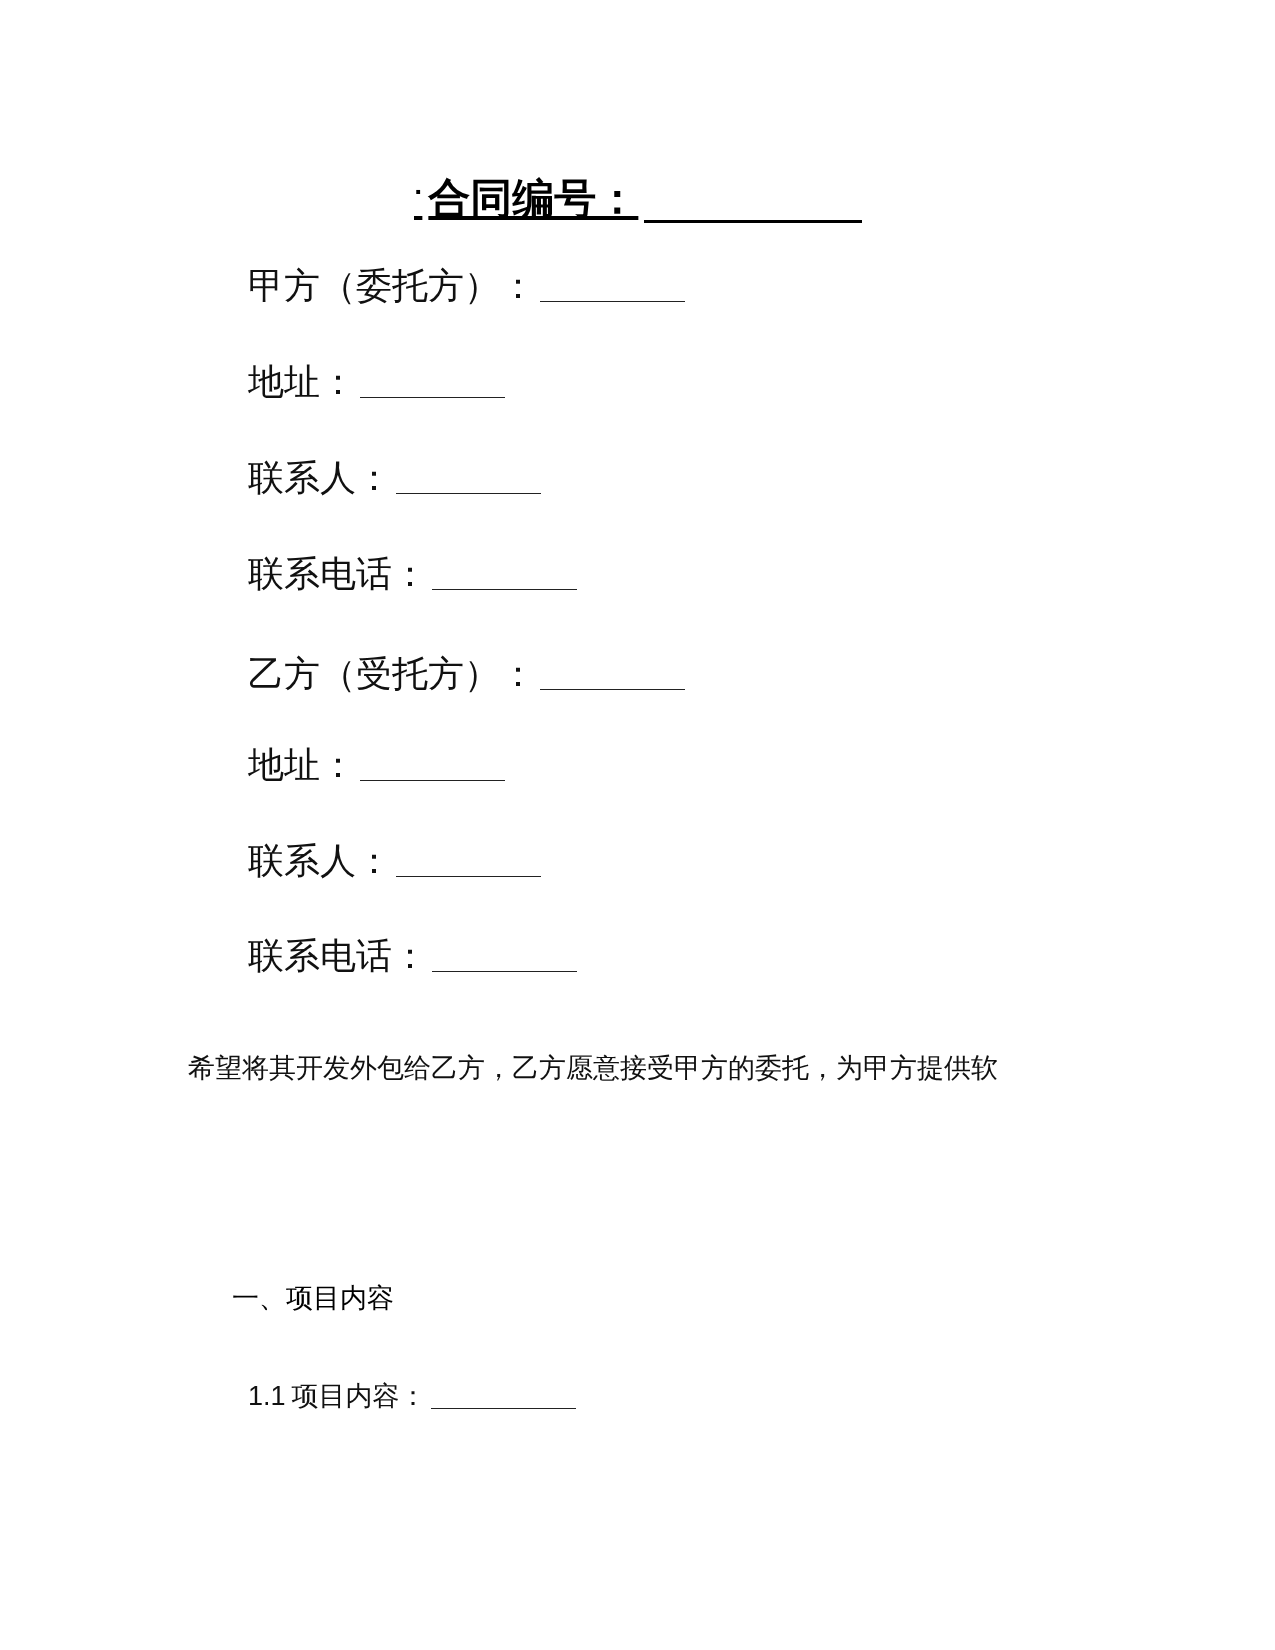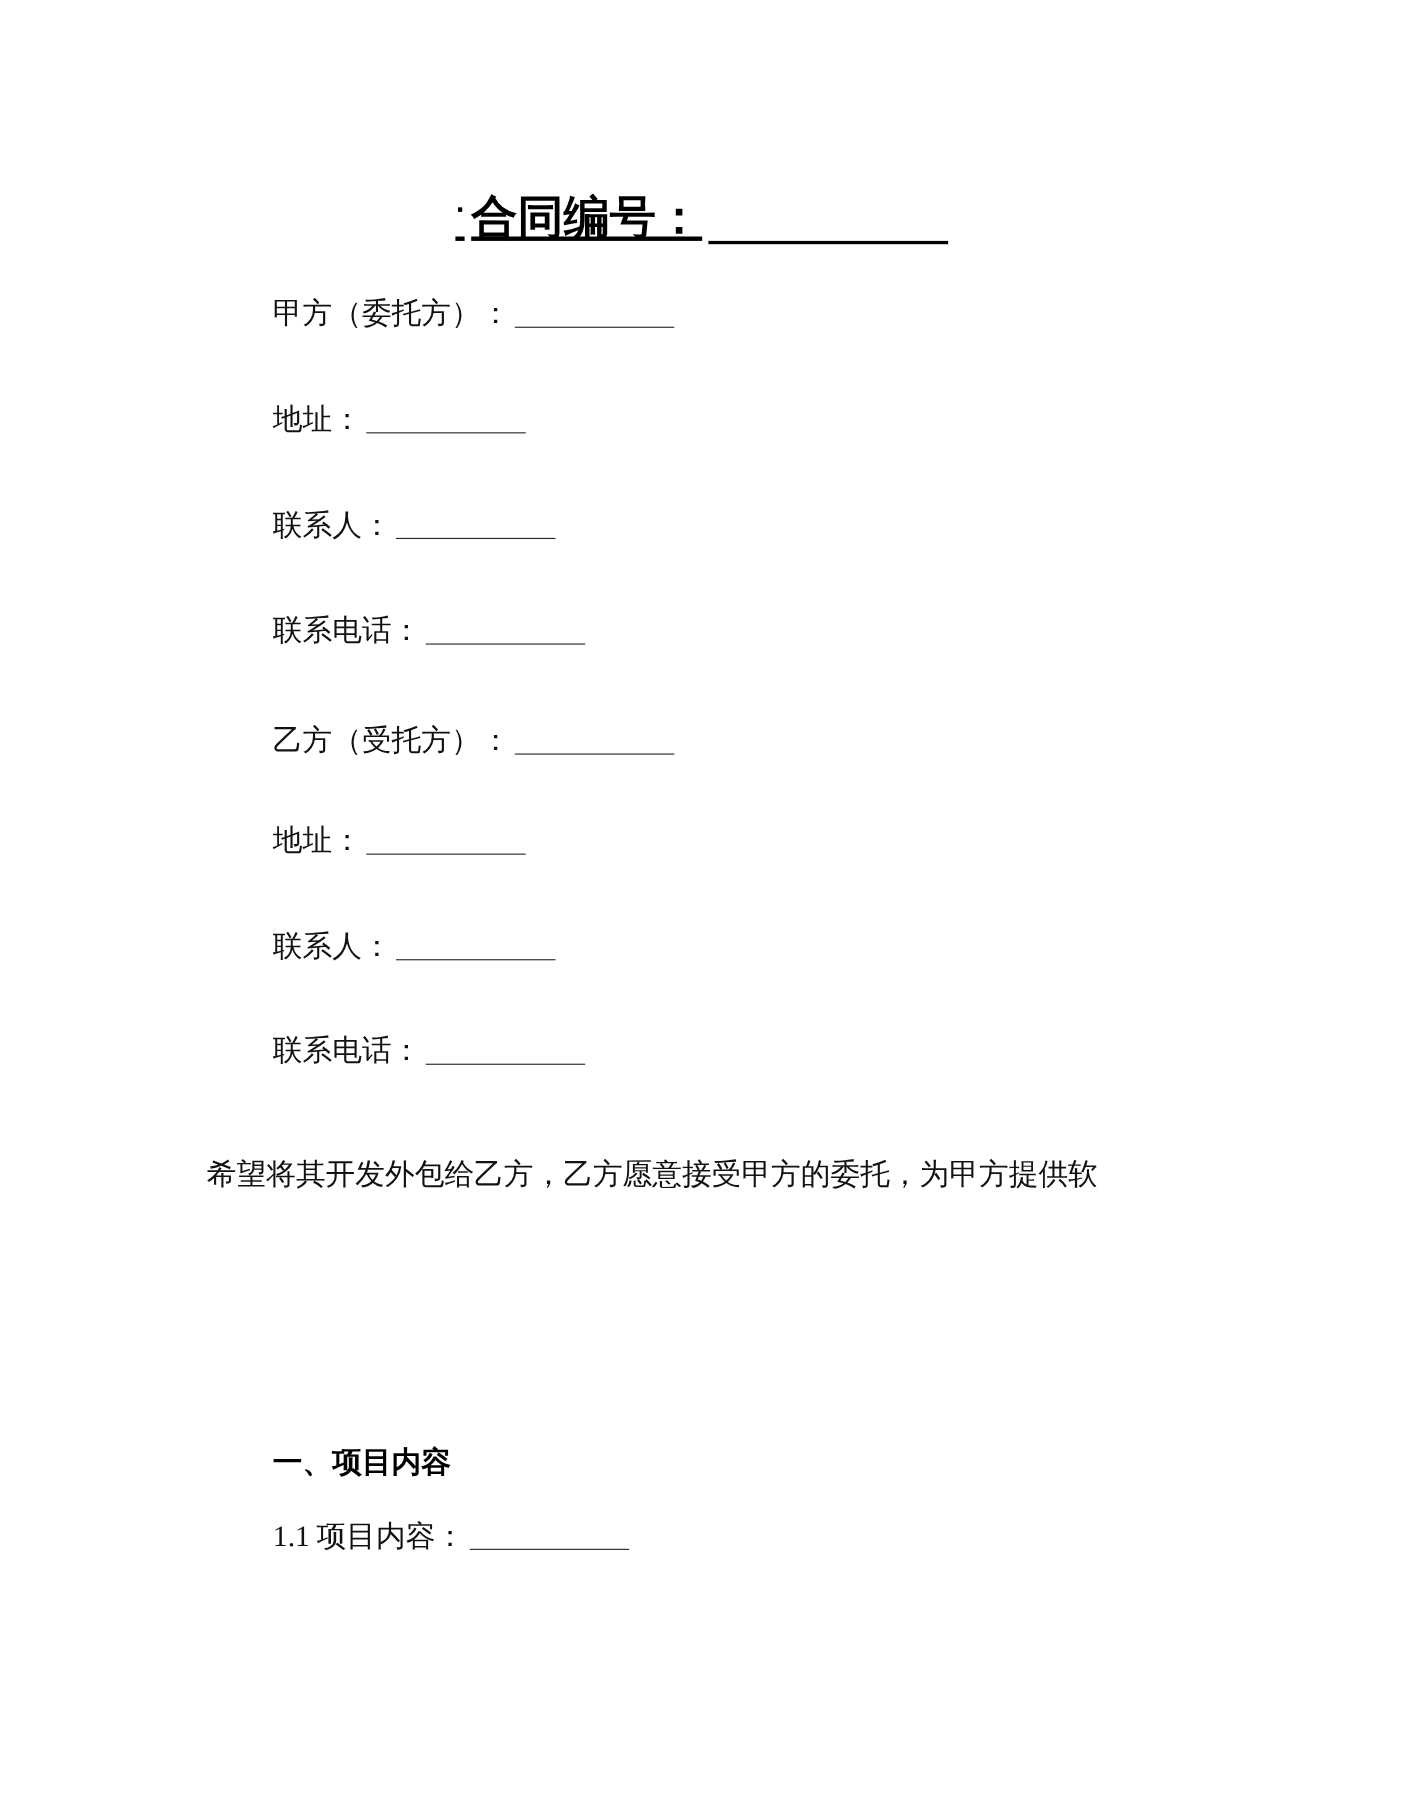--- a/index.html
+++ b/index.html
@@ -2,28 +2,28 @@
 <html><head>
 <meta charset="utf-8">
 <style>
   html, body { margin: 0; padding: 0; background: #ffffff; }
   body { width: 1275px; height: 1650px; position: relative; overflow: hidden;
          font-family: "DejaVu Sans", "Liberation Sans", sans-serif; color: #111111; }
   .abs { position: absolute; white-space: nowrap; }
   .title { left: 414px; top: 164px; font-size: 42px; font-weight: bold; line-height: 56px; color: #000; text-decoration: underline; }
   .title .dot { font-size: 22px; vertical-align: 14px; margin-right: 6px; }
   .title .blank { display: inline-block; width: 218px; border-bottom: 3px solid #000; height: 44px; vertical-align: -10px; margin-left: 6px; }
-  .field { left: 248px; font-size: 27px; line-height: 36px; }
+  .field { left: 248px; font-size: 36px; line-height: 36px; }
   .field .blank { display: inline-block; width: 145px; border-bottom: 1.5px solid #222; height: 28px; vertical-align: -4px; margin-left: 4px; }
   .para { left: 188px; top: 1030px; width: 880px; font-size: 27px; line-height: 75px; white-space: normal; }
   .para .line { display: block; white-space: nowrap; }
   .para .indent { padding-left: 60px; }
-  .heading { left: 248px; top: 1280px; font-size: 27px; font-weight: bold; line-height: 36px; color: #000; margin-top: 32px; }
+  .heading { left: 232px; top: 1280px; font-size: 27px; font-weight: normal; line-height: 36px; color: #000; }
   .clause { left: 248px; top: 1378px; font-size: 27px; line-height: 36px; }
-  .clause .num { font-family: Liberation Serif, serif; margin-right: 6px; }
+  .clause .num { font-family: Liberation Sans, sans-serif; margin-right: 6px; }
   .clause .blank { display: inline-block; width: 145px; border-bottom: 1.5px solid #222; height: 28px; vertical-align: -4px; margin-left: 4px; }
 </style>
 </head>
 <body>
 
 <div class="abs title">
   <span class="dot">·</span><span>合同编号：</span><span class="blank"></span>
 </div>
 
 <div class="abs field" style="top:268px">

